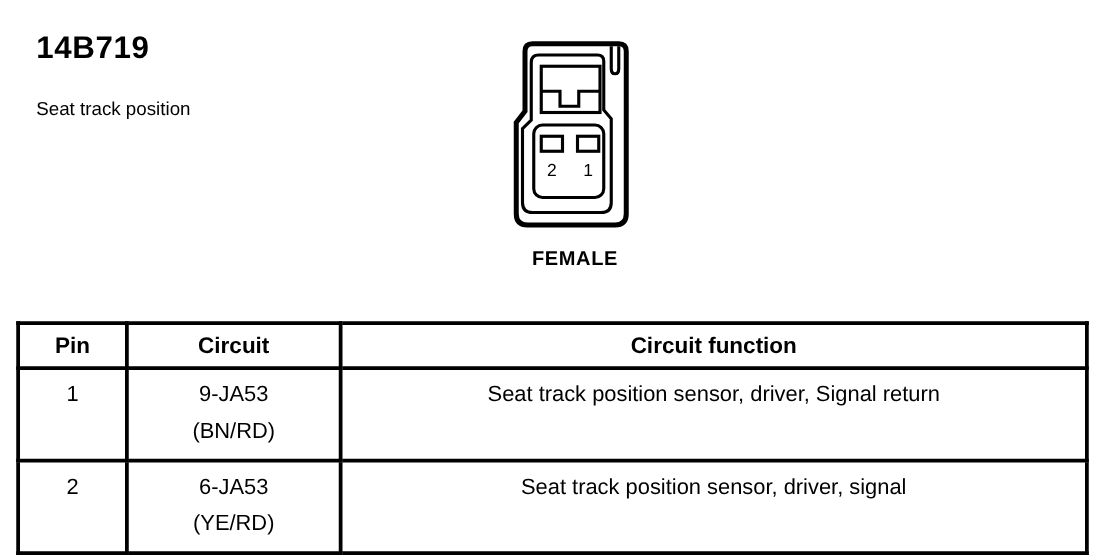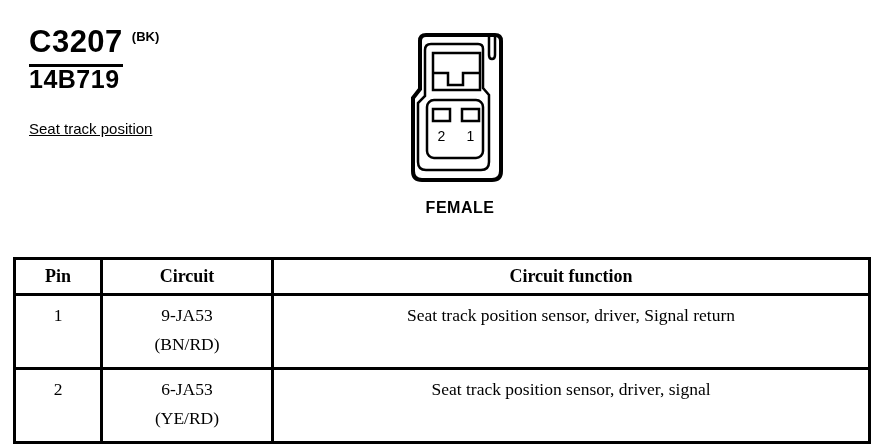--- a/index.html
+++ b/index.html
@@ -38,21 +38,20 @@
     margin-top: 0;
     font-size: 25px;
     font-weight: bold;
     line-height: 1;
     letter-spacing: 0.5px;
   }
   .desc {
     margin-top: 28px;
     font-size: 15px;
     line-height: 18px;
-    text-decoration: underline;
   }
 
   
   .connector-figure { position: absolute; left: 400px; top: 25px; width: 120px; height: 170px; }
   .gender-label {
     position: absolute;
     left: 385px;
     top: 199px;
     width: 150px;
     text-align: center;
@@ -65,21 +64,21 @@
   table.pinout {
     position: absolute;
     left: 13px;
     top: 257px;
     width: 858px;
     border-collapse: collapse;
     table-layout: fixed;
   }
   table.pinout th, table.pinout td {
     border: 3px solid #000;
-    font-family: Liberation Serif, serif;
+    font-family: Liberation Sans, sans-serif;
     color: #000;
     background: #fff;
   }
   table.pinout th {
     height: 33px;
     font-size: 18px;
     font-weight: bold;
     text-align: center;
     vertical-align: middle;
     padding: 0;
@@ -95,23 +94,20 @@
   td.c-func { text-align: center; padding-left: 13px; }
   .col-pin { width: 87px; }
   .col-circuit { width: 171px; }
 </style>
 </head>
 <body>
 
 <div class="page">
 
   <div class="id-block">
-    <div class="cid-row">
-      <span class="cid">C3207</span><span class="cid-sup">(BK)</span>
-    </div>
     <div class="part-no">14B719</div>
     <div class="desc">
       <div>Seat track position</div>
     </div>
   </div>
 
   <div class="connector-figure">
     <svg width="120" height="170" viewBox="0 0 120 170">
 
       <path d="M 26,10 H 95 Q 101,10 101,16 V 146 Q 101,155 92,155 H 22 Q 13,155 13,146 V 73 L 20,64 V 16 Q 20,10 26,10 Z" fill="none" stroke="#000" stroke-width="4"></path>

